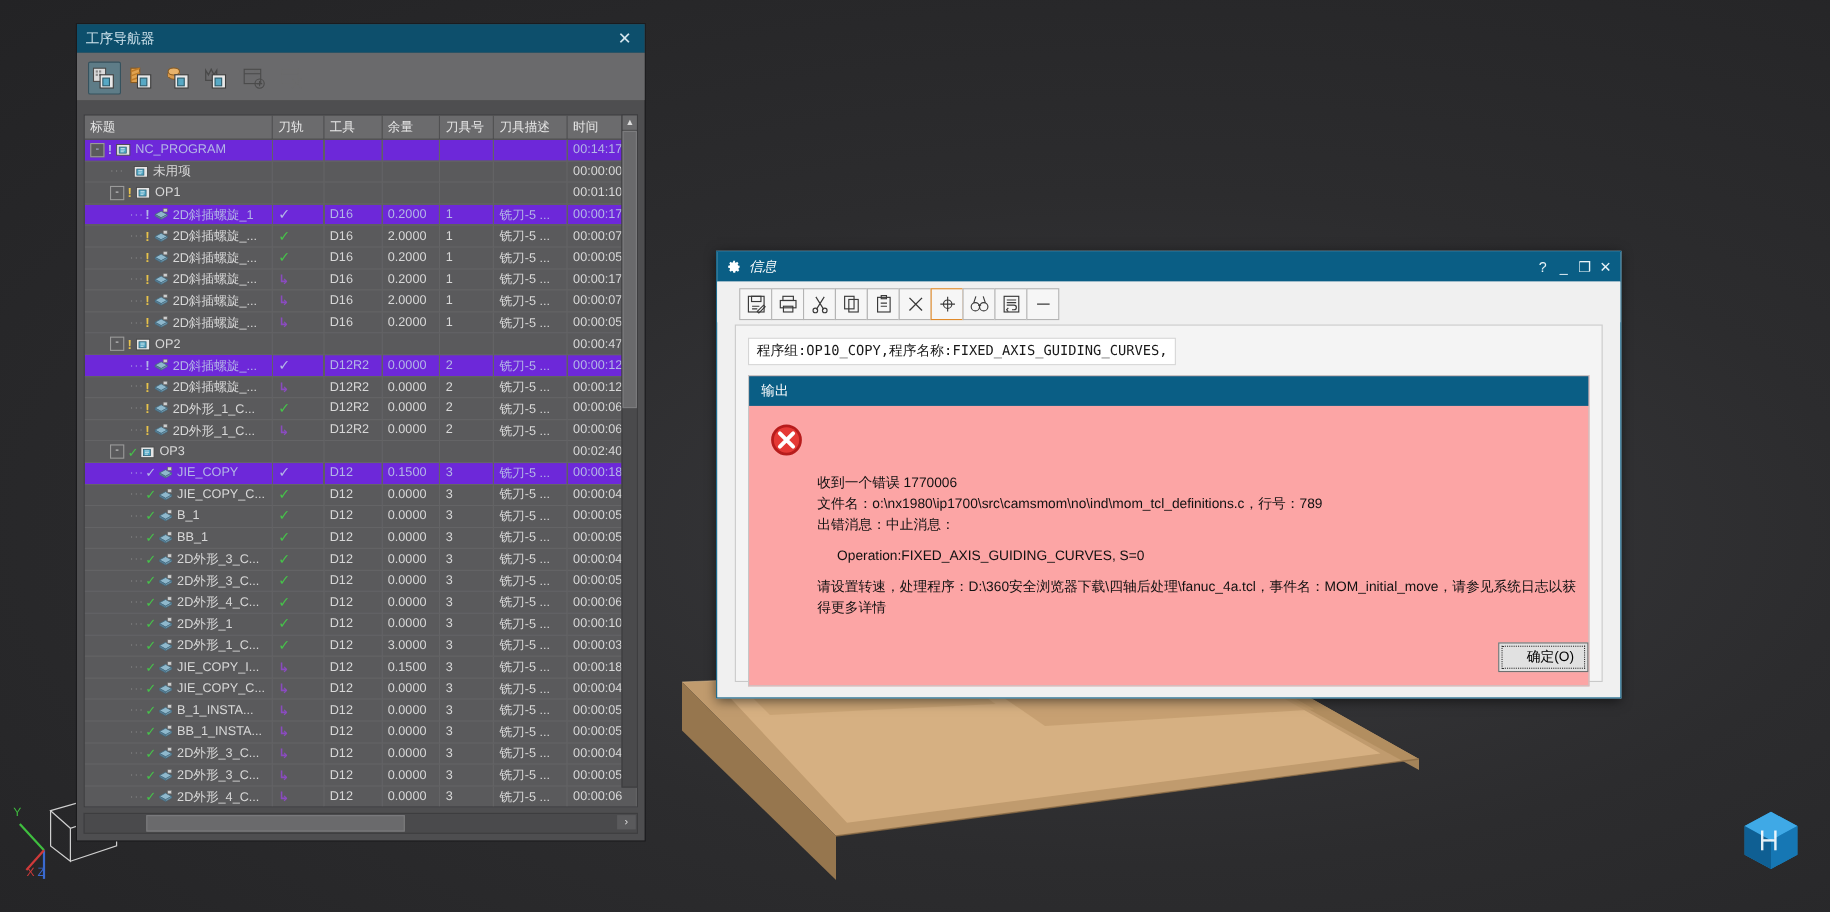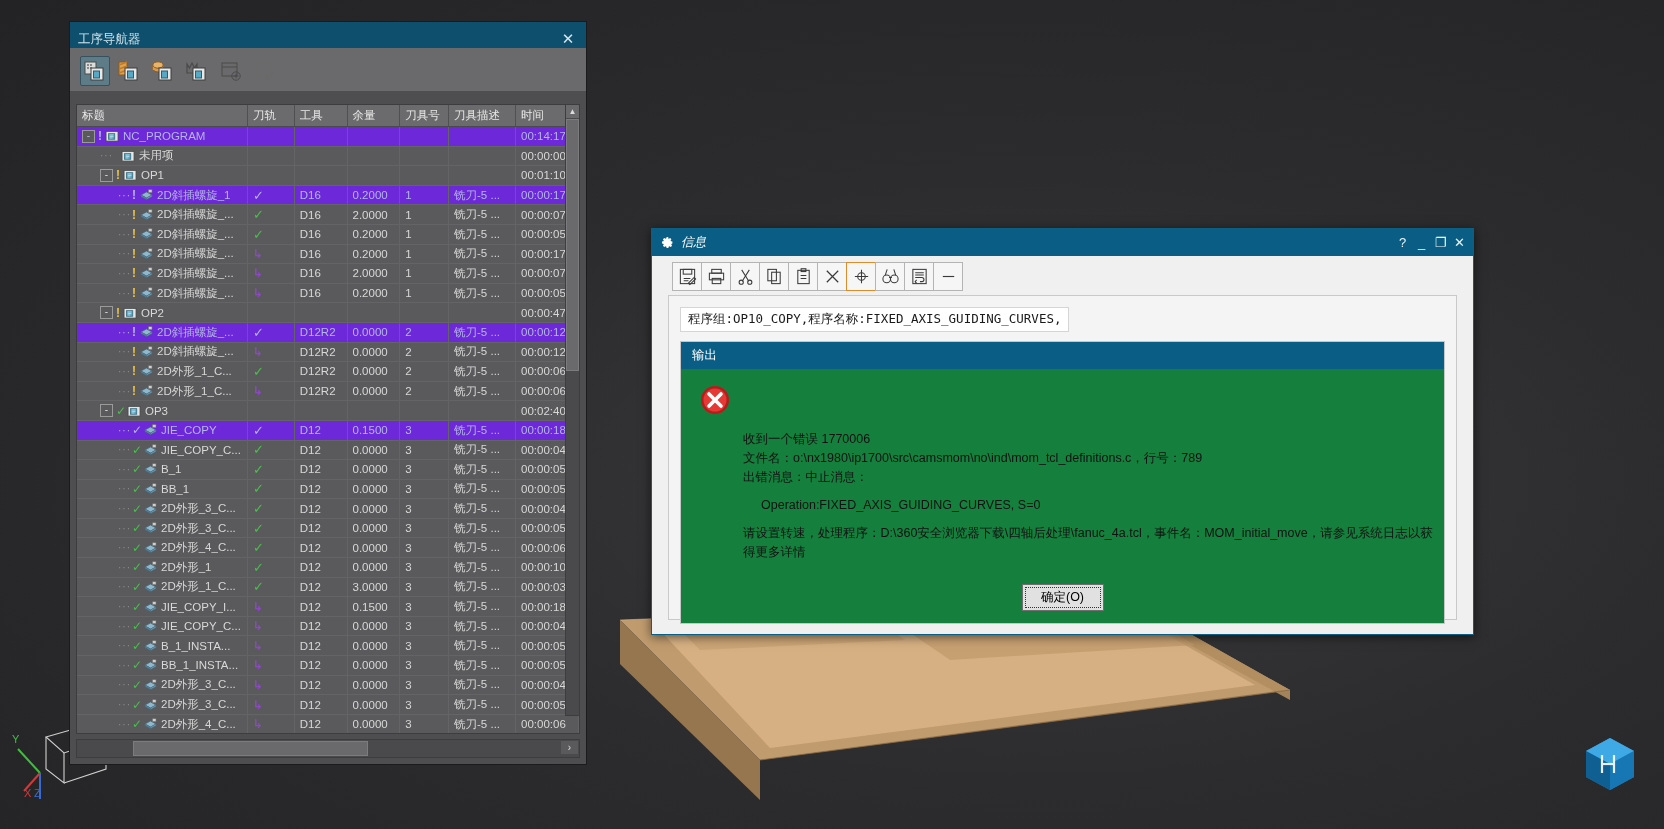--- a/index.html
+++ b/index.html
@@ -15,21 +15,21 @@
   #vp-grad{position:absolute;inset:0;
     background:radial-gradient(ellipse at 62% 58%, #3a3a3d 0%, #2c2c2e 45%, #232325 100%);}
 
   
   #triad{position:absolute;left:10px;bottom:28px;width:110px;height:90px;}
   #triad .lbl{position:absolute;font-size:11px;}
 
   
   #navwin{position:absolute;left:70px;top:22px;width:516px;height:742px;
     background:#4e4e50;box-shadow:0 0 0 1px #1b1b1d;}
-  #nav-title{height:26px;background:#0d4f6c;display:flex;align-items:flex-end;
+  #nav-title{height:26px;background:#0d4f6c;display:flex;align-items:center;
     padding:0 8px;color:#cfe3ec;font-size:12.5px;font-family:Liberation Serif, serif;}
   #nav-title .t{flex:1;}
   #nav-title .x{width:20px;text-align:center;color:#d6e6ee;font-size:15px;cursor:pointer;}
   #nav-toolbar{height:40px;background:#6a6a6c;display:flex;align-items:center;
     gap:4px;padding:3px 8px 0 10px;}
   .tbtn{width:28px;height:28px;display:flex;align-items:center;justify-content:center;
     border:1px solid transparent;border-radius:2px;}
   .tbtn.sel{background:#5e7c87;border-color:#35525e;}
   .tbtn.dis{opacity:.45;}
 
@@ -87,29 +87,29 @@
   #dlg-toolbar{height:33px;background:#f0f0f0;display:flex;align-items:center;
     padding:4px 0 0 20px;gap:0px;}
   .dbtn{width:28px;height:27px;border:1px solid #b4b4b4;background:#f6f6f6;
     display:flex;align-items:center;justify-content:center;margin-right:-1px;}
   .dbtn.hl{border-color:#e08a2a;}
   #dlg-content{position:absolute;left:16px;right:16px;top:66px;bottom:14px;
     background:#f4f4f4;border:1px solid #c9c9c9;}
   #prog-line{margin:11px 0 0 11px;display:inline-block;background:#fff;
     border:1px solid #d5d5d5;padding:3px 7px;font-size:12.5px;color:#1a1a1a;
     font-family:"DejaVu Sans Mono","Liberation Mono",monospace;}
-  #outbox{position:absolute;left:11px;right:11px;top:45px;background:#15803d;border:1px solid #c6c6c6;}
+  #outbox{position:absolute;left:11px;right:11px;top:45px;background:#fca5a5;border:1px solid #c6c6c6;}
   #outbox h4{margin:0;background:#0a5e85;color:#fff;font-weight:normal;
     font-size:12.5px;padding:5px 11px;}
   #outbody{display:flex;padding:13px 11px 18px 11px;}
   #err-icon{width:32px;height:32px;flex:0 0 32px;margin:2px 12px 0 7px;}
   #err-text{font-size:12.5px;color:#111;line-height:19px;margin-top:48px;}
   #err-text .ind{padding-left:18px;}
   #err-text .sp{height:9px;}
-  #okrow{text-align:center;padding:4px 0 12px 0;text-decoration:underline;}
+  #okrow{text-align:right;padding:4px 0 12px 0;text-decoration:underline;}
   #okbtn{display:inline-block;min-width:56px;padding:4px 12px;font-size:12.5px;
     background:#e1e1e1;border:1px solid #6f6f6f;outline:1px dotted #333;outline-offset:-4px;}
 
   
   #wm{position:absolute;right:24px;bottom:36px;display:flex;align-items:center;gap:12px;}
   #wm .txt{color:#f2f2f2;}
   #wm .big{font-size:31px;font-weight:bold;letter-spacing:1px;line-height:34px;}
   #wm .sml{font-size:13px;letter-spacing:3.1px;color:#e6e6e6;}
 </style>
 </head>

